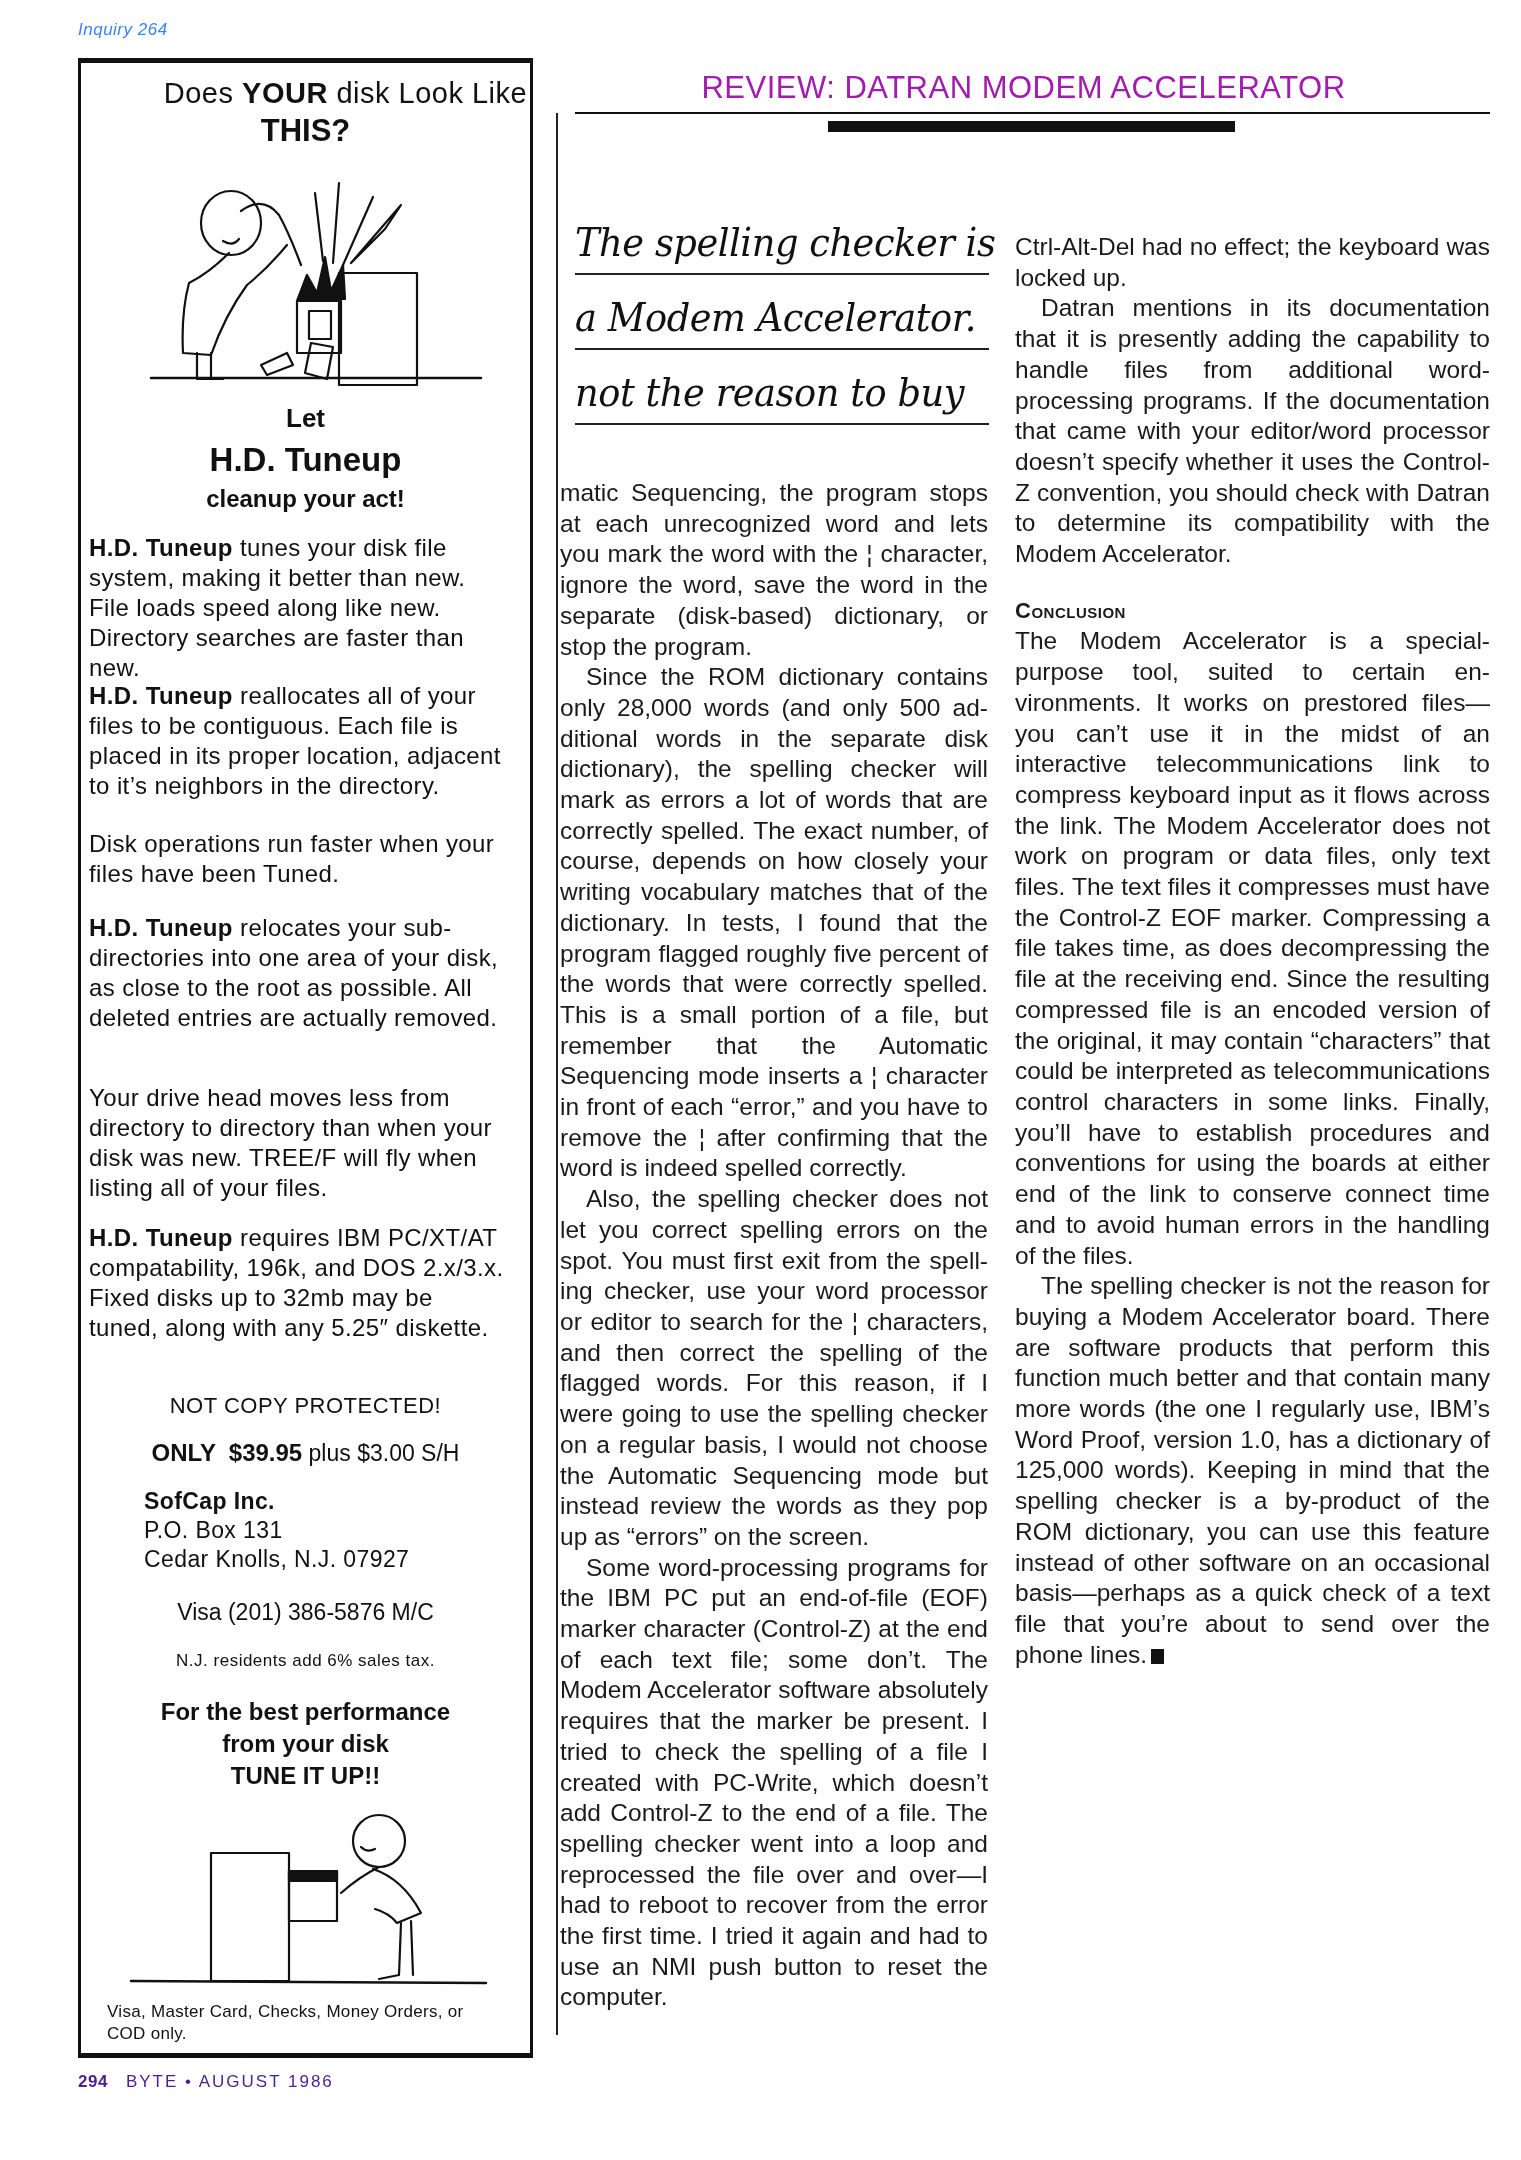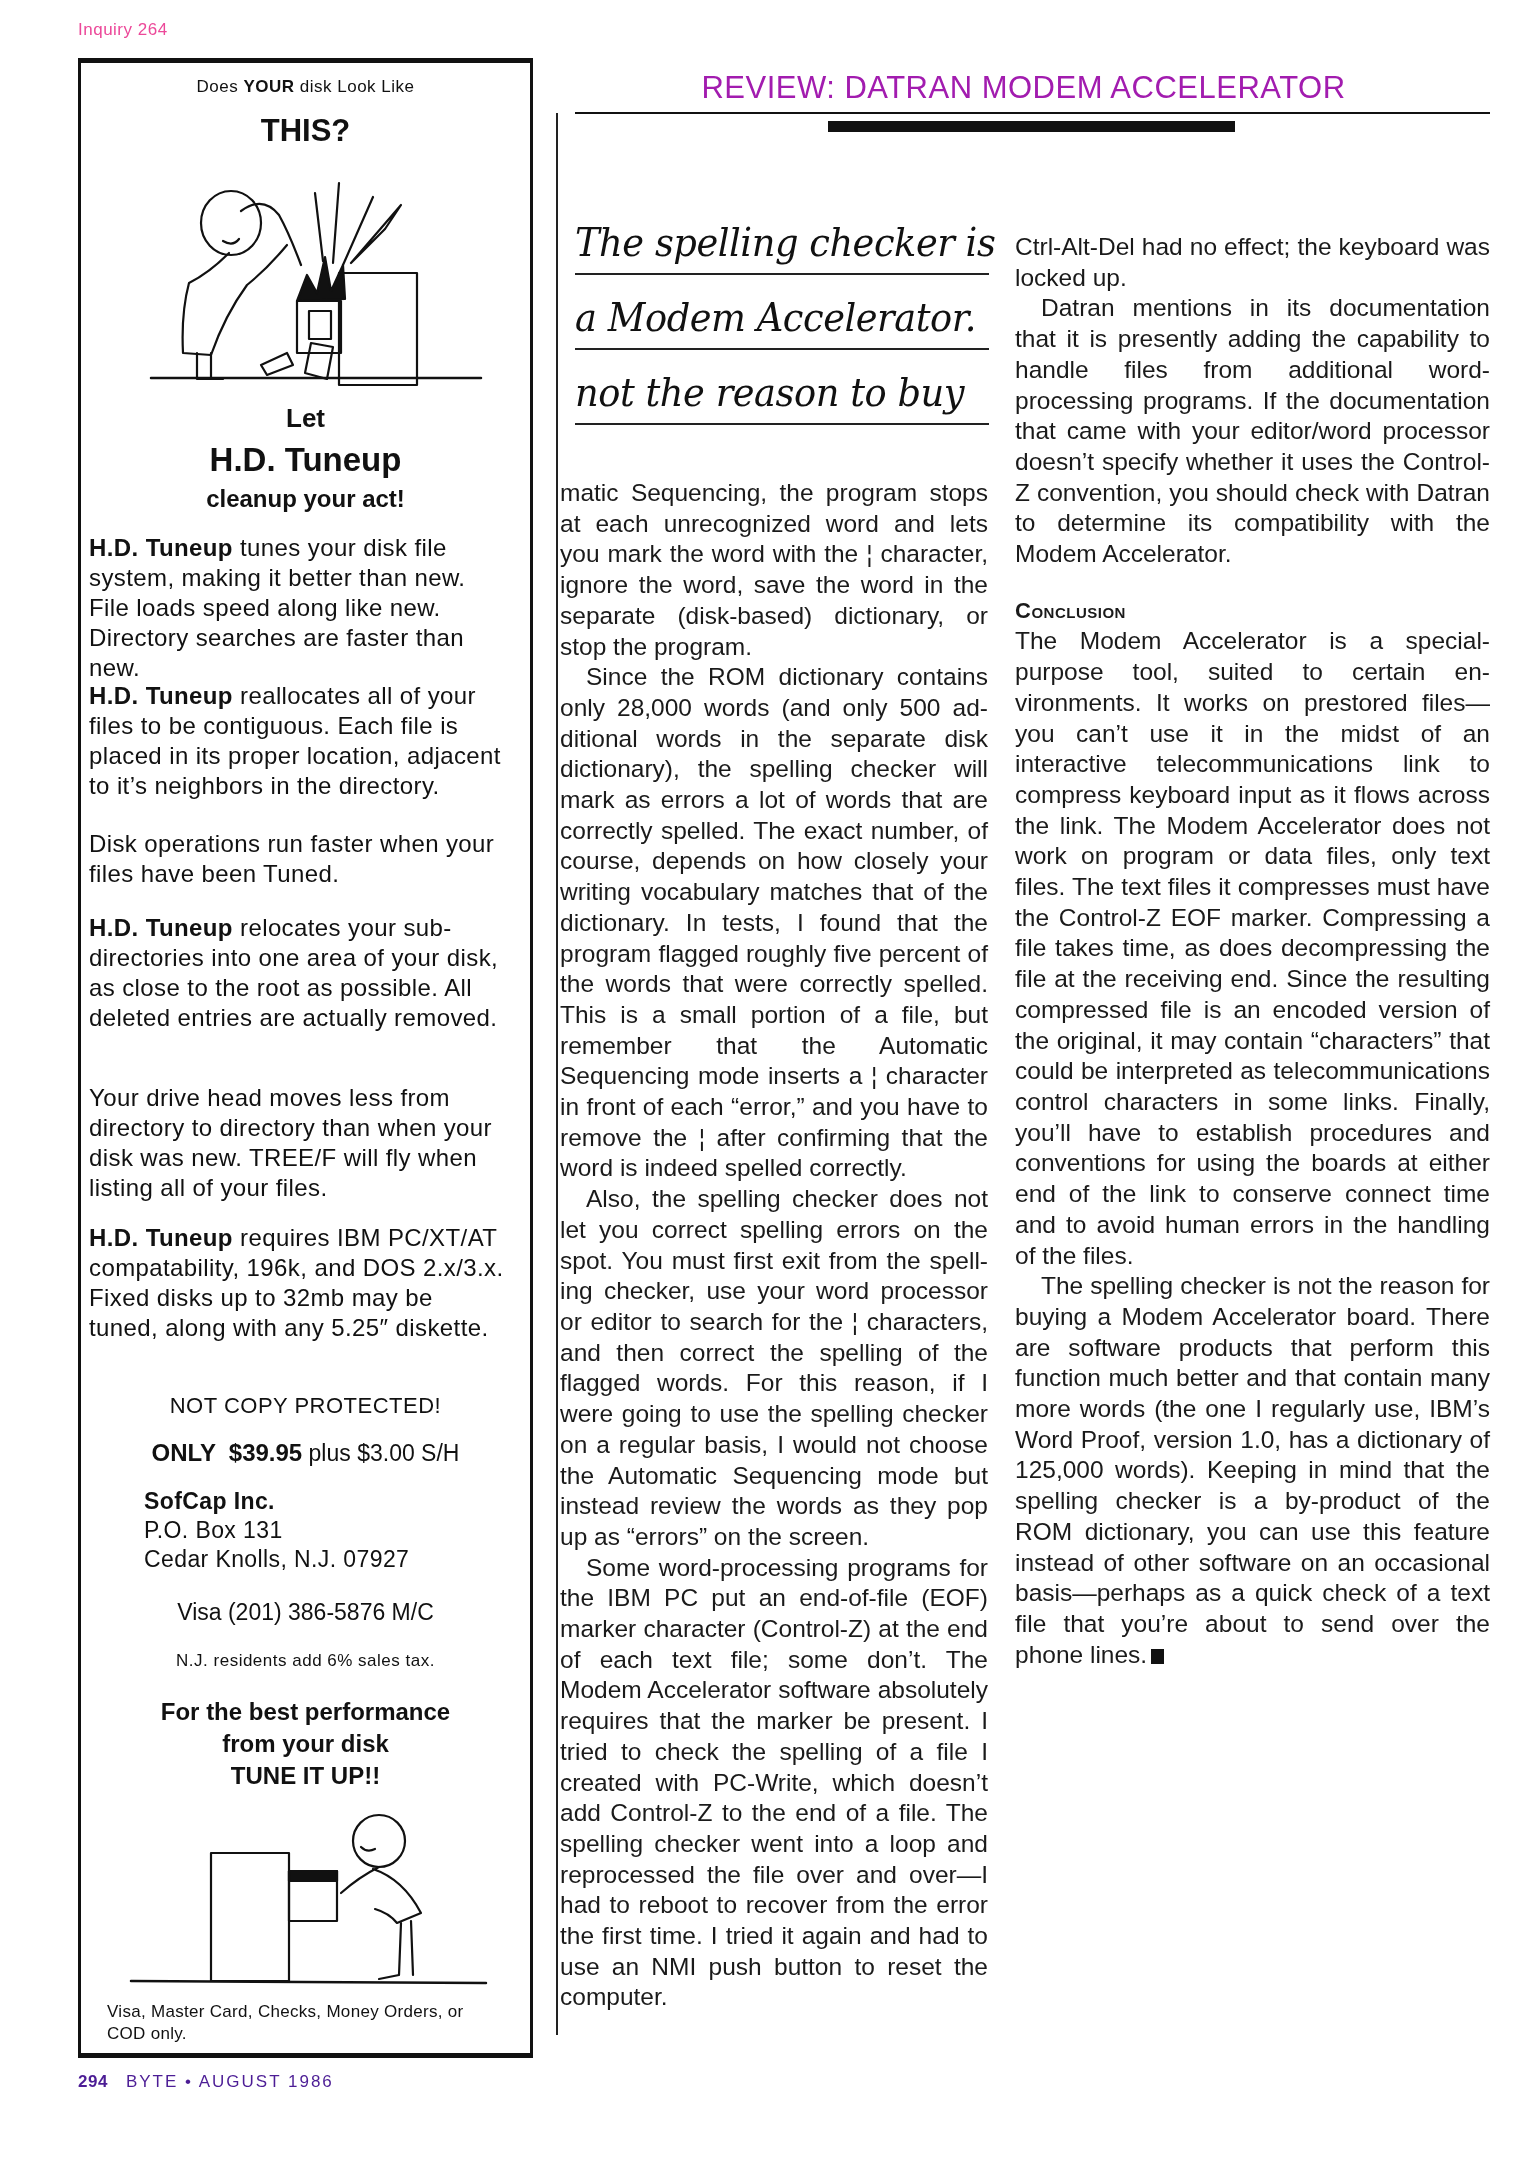--- a/index.html
+++ b/index.html
@@ -1,24 +1,24 @@
 <!DOCTYPE html>
 <html><head>
 <meta charset="utf-8">
 <style>
   html, body { margin:0; padding:0; background:#ffffff; }
   body { width:1521px; height:2160px; position:relative; overflow:hidden; color:#111; font-family:"Liberation Sans", sans-serif; }
   .abs { position:absolute; }
 
-  #inquiry { left:78px; top:20px; font-size:17px; color:#ec4899; letter-spacing:0.5px; }
+  #inquiry { left:78px; top:20px; font-size:17px; color:#3b82f6; letter-spacing:0.5px;font-style:italic; }
 
   
   #ad { left:78px; top:58px; width:449px; height:1990px; border:3px solid #111; border-top-width:5px; border-bottom-width:5px; }
   .ad-c { position:absolute; left:0; width:100%; text-align:center; }
-  #ad-head1 { top:14px; font-size:17px; letter-spacing:0.5px; }
+  #ad-head1 { top:14px; font-size:29px; letter-spacing:0.5px;padding-left:40px; }
   #ad-head1 b { font-weight:bold; }
   #ad-head2 { top:50px; font-size:31px; font-weight:bold; }
   #ad-art1 { position:absolute; left:30px; top:90px; width:390px; height:250px; }
   #ad-let { top:340px; font-size:26px; font-weight:bold; }
   #ad-name { top:378px; font-size:33px; font-weight:bold; }
   #ad-slogan { top:422px; font-size:24px; font-weight:bold; }
   .ad-p { position:absolute; left:8px; width:418px; font-size:24px; line-height:30px; letter-spacing:0.4px; }
   .ad-p b { font-weight:bold; }
   #ad-p1 { top:470px; }
   #ad-p2 { top:618px; }

